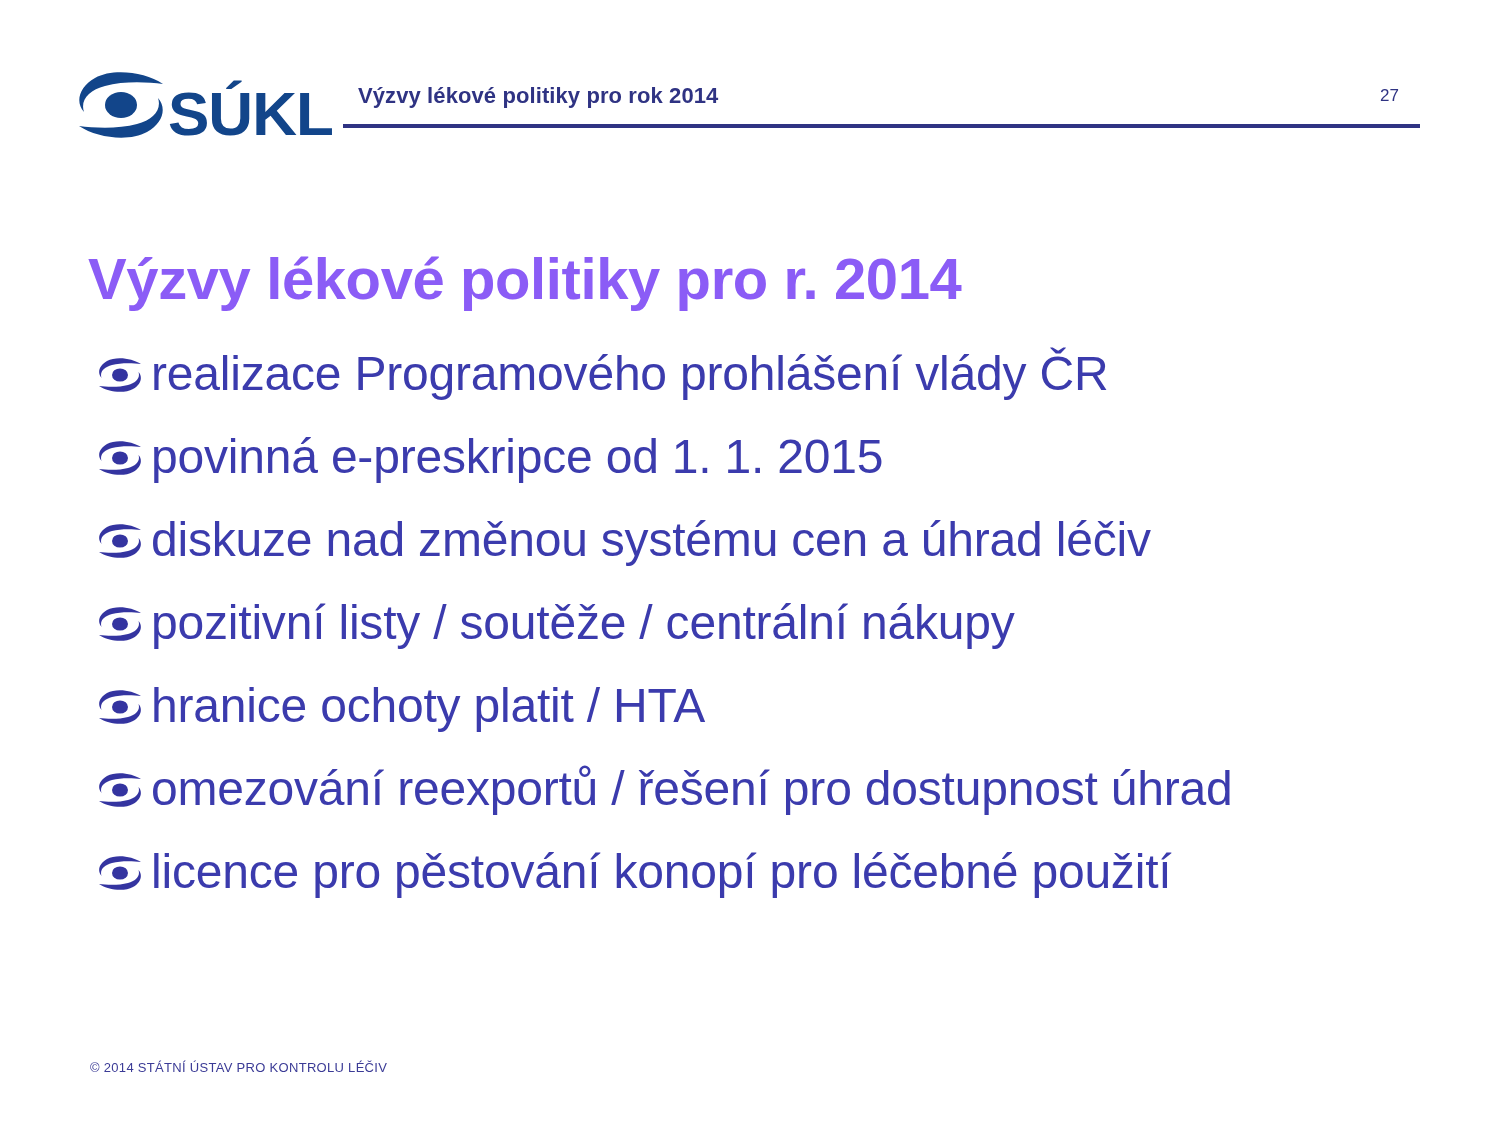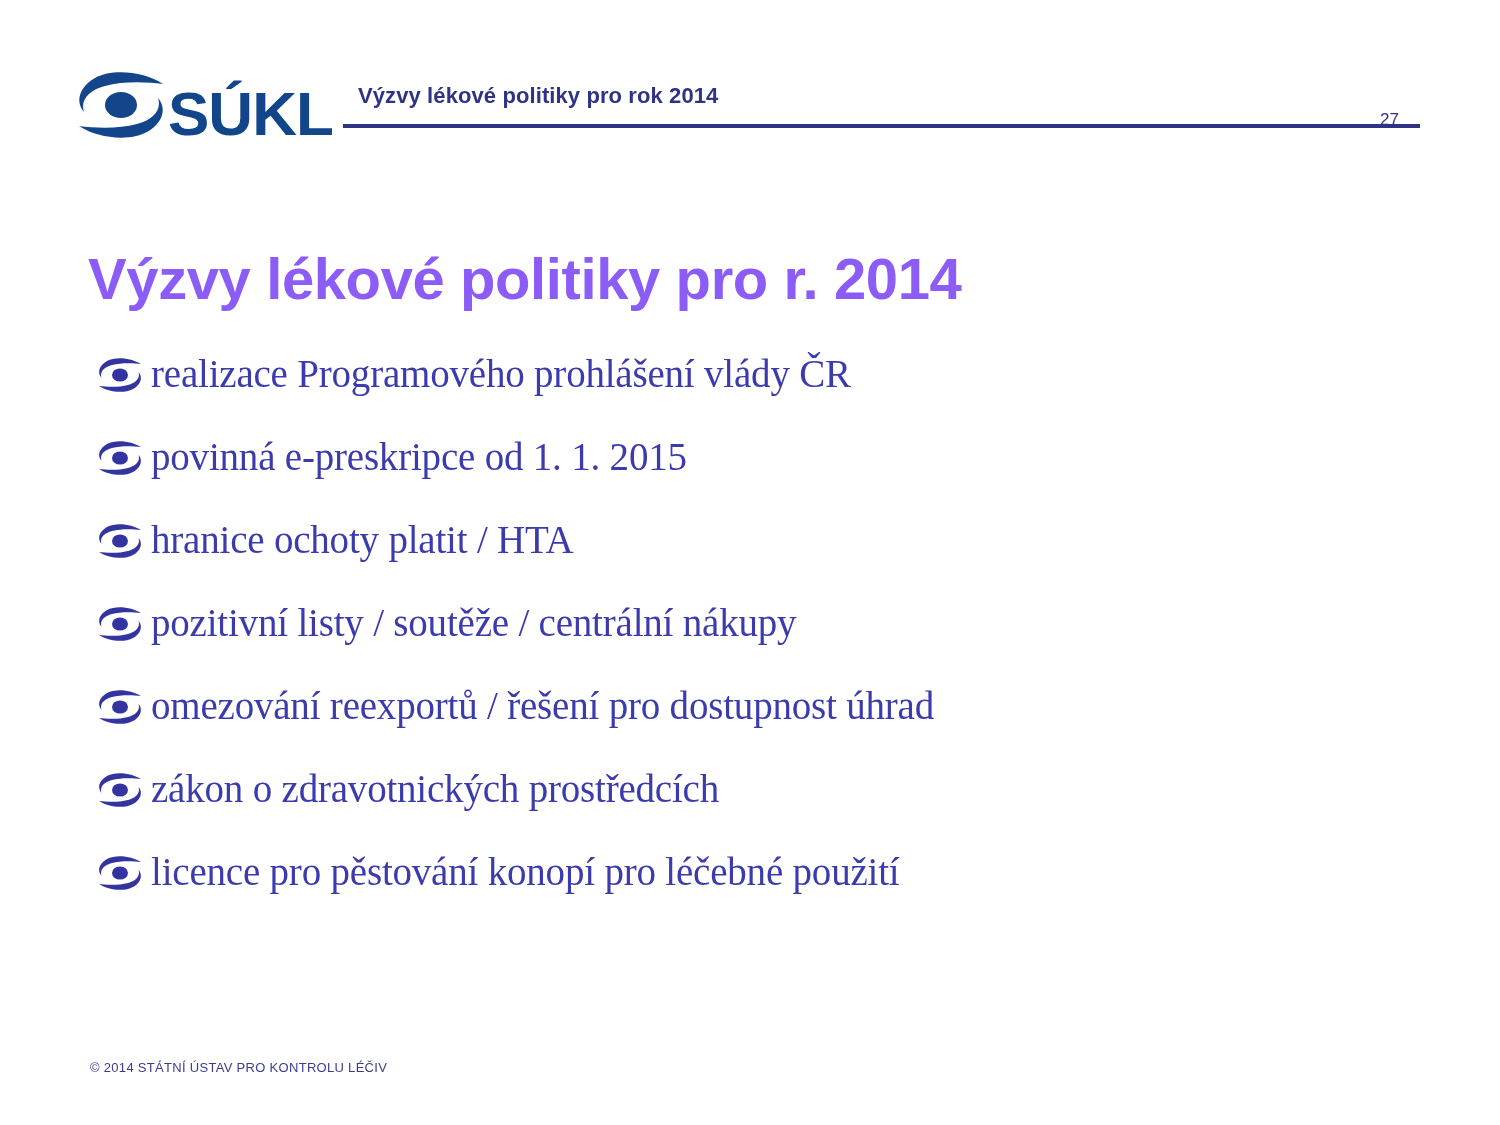--- a/index.html
+++ b/index.html
@@ -55,21 +55,20 @@
     white-space: nowrap;
   }
   #page-number {
     position: absolute;
     left: 1380px;
     top: 86px;
     width: 44px;
     text-align: left;
     font-size: 17px;
     color: #2f3383;
-    margin-top: 24px;
   }
   #header-rule {
     position: absolute;
     left: 343px;
     top: 124px;
     width: 1077px;
     height: 4px;
     background: #2f3383;
   }
 
@@ -100,26 +99,25 @@
   .bullet-icon {
     flex: 0 0 auto;
     width: 46px;
     height: 36px;
     margin-right: 8px;
     position: relative;
     top: 1px;
   }
   .bullet-text {
     flex: 0 1 auto;
-    font-size: 39px;
+    font-size: 48px;
     color: #3b3bad;
     line-height: 52px;
     white-space: nowrap;
     letter-spacing: -0.2px;
-    font-family: Liberation Serif, serif;
   }
 
   
   #footer {
     position: absolute;
     left: 90px;
     top: 1060px;
     font-size: 13px;
     color: #3b3b96;
     letter-spacing: 0.3px;
@@ -166,49 +164,49 @@
           <ellipse cx="23" cy="18" rx="8" ry="6.6" fill="#3434a0"></ellipse>
         </svg></span>
       <span class="bullet-text">povinná e-preskripce od 1. 1. 2015</span>
     </div>
     <div class="bullet-row">
       <span class="bullet-icon"><svg viewBox="0 0 46 36" width="46" height="36" xmlns="http://www.w3.org/2000/svg">
           <path d="M44 7 C35 1 19 -1 10 4 C2 8.5 0 16 4.5 21 C2.5 15 7 10 15 8 C24 5.5 36 6 44 7 Z" fill="#3434a0"></path>
           <path d="M2 29 C11 35 27 37 36 32 C44 27.5 46 20 41.5 15 C43.5 21 39 26 31 28 C22 30.5 10 30 2 29 Z" fill="#3434a0"></path>
           <ellipse cx="23" cy="18" rx="8" ry="6.6" fill="#3434a0"></ellipse>
         </svg></span>
+      <span class="bullet-text">diskuze nad změnou systému cen a úhrad léčiv</span>
+    </div>
+    <div class="bullet-row">
+      <span class="bullet-icon"><svg viewBox="0 0 46 36" width="46" height="36" xmlns="http://www.w3.org/2000/svg">
+          <path d="M44 7 C35 1 19 -1 10 4 C2 8.5 0 16 4.5 21 C2.5 15 7 10 15 8 C24 5.5 36 6 44 7 Z" fill="#3434a0"></path>
+          <path d="M2 29 C11 35 27 37 36 32 C44 27.5 46 20 41.5 15 C43.5 21 39 26 31 28 C22 30.5 10 30 2 29 Z" fill="#3434a0"></path>
+          <ellipse cx="23" cy="18" rx="8" ry="6.6" fill="#3434a0"></ellipse>
+        </svg></span>
+      <span class="bullet-text">pozitivní listy / soutěže / centrální nákupy</span>
+    </div>
+    <div class="bullet-row">
+      <span class="bullet-icon"><svg viewBox="0 0 46 36" width="46" height="36" xmlns="http://www.w3.org/2000/svg">
+          <path d="M44 7 C35 1 19 -1 10 4 C2 8.5 0 16 4.5 21 C2.5 15 7 10 15 8 C24 5.5 36 6 44 7 Z" fill="#3434a0"></path>
+          <path d="M2 29 C11 35 27 37 36 32 C44 27.5 46 20 41.5 15 C43.5 21 39 26 31 28 C22 30.5 10 30 2 29 Z" fill="#3434a0"></path>
+          <ellipse cx="23" cy="18" rx="8" ry="6.6" fill="#3434a0"></ellipse>
+        </svg></span>
       <span class="bullet-text">hranice ochoty platit / HTA</span>
     </div>
     <div class="bullet-row">
       <span class="bullet-icon"><svg viewBox="0 0 46 36" width="46" height="36" xmlns="http://www.w3.org/2000/svg">
           <path d="M44 7 C35 1 19 -1 10 4 C2 8.5 0 16 4.5 21 C2.5 15 7 10 15 8 C24 5.5 36 6 44 7 Z" fill="#3434a0"></path>
           <path d="M2 29 C11 35 27 37 36 32 C44 27.5 46 20 41.5 15 C43.5 21 39 26 31 28 C22 30.5 10 30 2 29 Z" fill="#3434a0"></path>
           <ellipse cx="23" cy="18" rx="8" ry="6.6" fill="#3434a0"></ellipse>
         </svg></span>
-      <span class="bullet-text">pozitivní listy / soutěže / centrální nákupy</span>
-    </div>
-    <div class="bullet-row">
-      <span class="bullet-icon"><svg viewBox="0 0 46 36" width="46" height="36" xmlns="http://www.w3.org/2000/svg">
-          <path d="M44 7 C35 1 19 -1 10 4 C2 8.5 0 16 4.5 21 C2.5 15 7 10 15 8 C24 5.5 36 6 44 7 Z" fill="#3434a0"></path>
-          <path d="M2 29 C11 35 27 37 36 32 C44 27.5 46 20 41.5 15 C43.5 21 39 26 31 28 C22 30.5 10 30 2 29 Z" fill="#3434a0"></path>
-          <ellipse cx="23" cy="18" rx="8" ry="6.6" fill="#3434a0"></ellipse>
-        </svg></span>
       <span class="bullet-text">omezování reexportů / řešení pro dostupnost úhrad</span>
     </div>
     <div class="bullet-row">
       <span class="bullet-icon"><svg viewBox="0 0 46 36" width="46" height="36" xmlns="http://www.w3.org/2000/svg">
           <path d="M44 7 C35 1 19 -1 10 4 C2 8.5 0 16 4.5 21 C2.5 15 7 10 15 8 C24 5.5 36 6 44 7 Z" fill="#3434a0"></path>
           <path d="M2 29 C11 35 27 37 36 32 C44 27.5 46 20 41.5 15 C43.5 21 39 26 31 28 C22 30.5 10 30 2 29 Z" fill="#3434a0"></path>
           <ellipse cx="23" cy="18" rx="8" ry="6.6" fill="#3434a0"></ellipse>
         </svg></span>
-      <span class="bullet-text">zákon o zdravotnických prostředcích</span>
-    </div>
-    <div class="bullet-row">
-      <span class="bullet-icon"><svg viewBox="0 0 46 36" width="46" height="36" xmlns="http://www.w3.org/2000/svg">
-          <path d="M44 7 C35 1 19 -1 10 4 C2 8.5 0 16 4.5 21 C2.5 15 7 10 15 8 C24 5.5 36 6 44 7 Z" fill="#3434a0"></path>
-          <path d="M2 29 C11 35 27 37 36 32 C44 27.5 46 20 41.5 15 C43.5 21 39 26 31 28 C22 30.5 10 30 2 29 Z" fill="#3434a0"></path>
-          <ellipse cx="23" cy="18" rx="8" ry="6.6" fill="#3434a0"></ellipse>
-        </svg></span>
       <span class="bullet-text">licence pro pěstování konopí pro léčebné použití</span>
     </div>
   </div>
 
 <div id="footer">© 2014  STÁTNÍ ÚSTAV PRO KONTROLU LÉČIV</div>
 
 </body></html>

